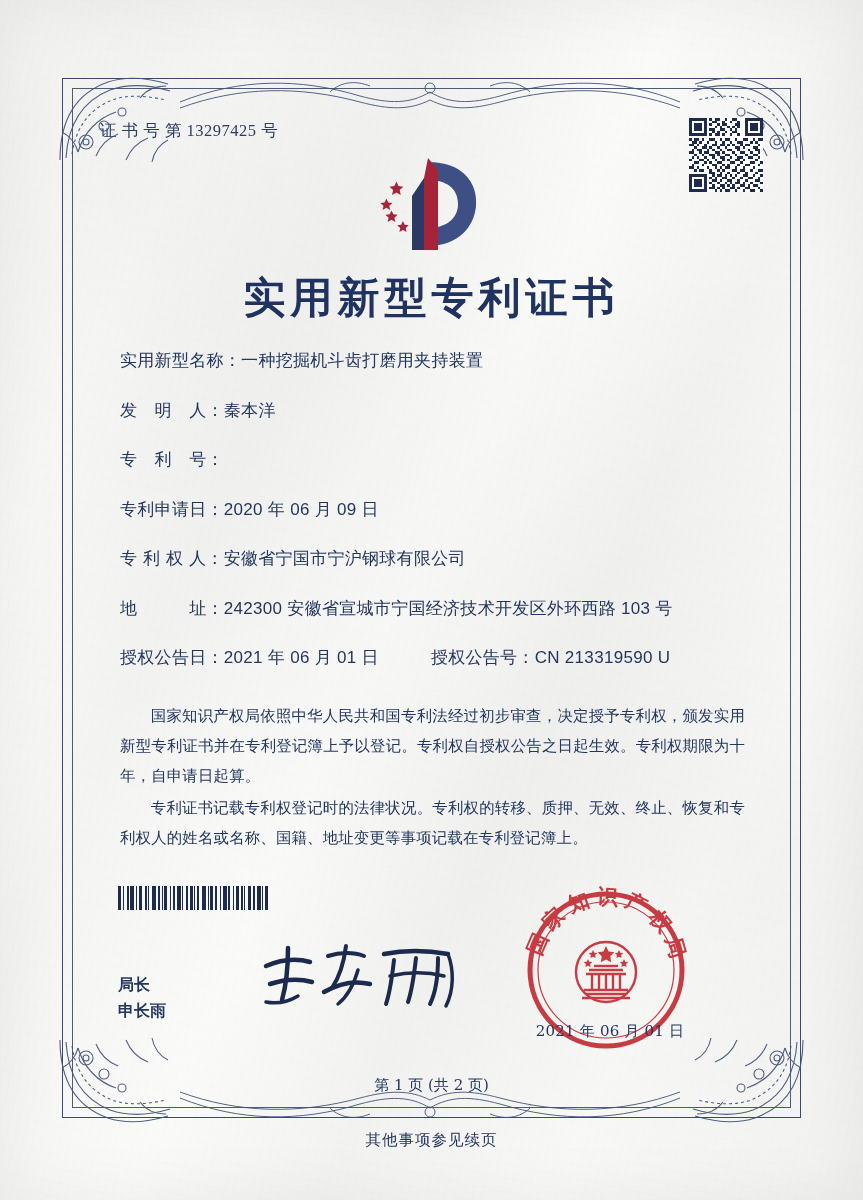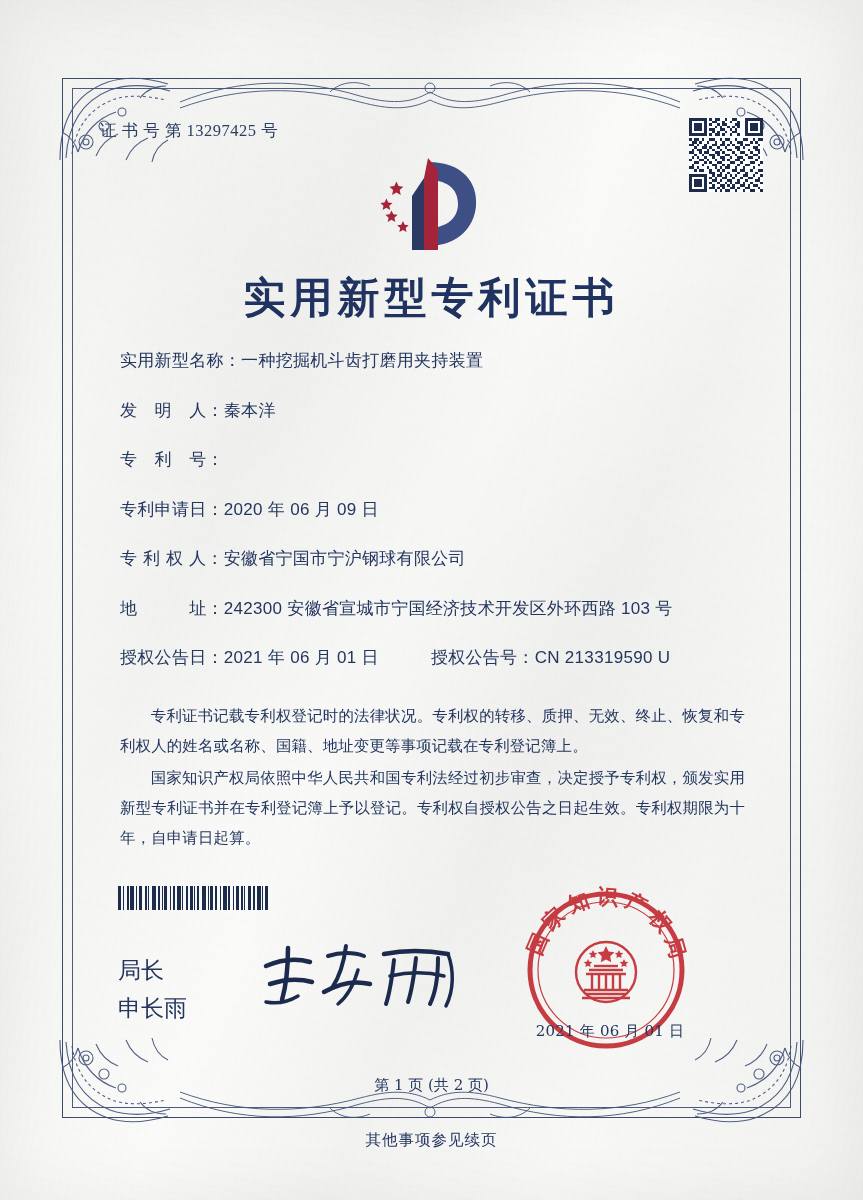--- a/index.html
+++ b/index.html
@@ -188,25 +188,26 @@
   .barcode i {
     display: block;
     background: #1d2b4d;
     height: 100%;
   }
 
   
   .sign-block {
     position: absolute;
     left: 118px;
-    top: 952px;
-    font-size: 23px;
+    top: 972px;
+    font-size: 16px;
     color: #23365f;
     line-height: 1.65;
     font-family: "DejaVu Serif", "Liberation Serif", serif;
+    font-weight: bold;
   }
   .signature {
     position: absolute;
     left: 258px;
     top: 940px;
     width: 210px;
     height: 70px;
     color: #1b2a4d;
   }
   .signature svg { width: 100%; height: 100%; display: block; }
@@ -628,22 +629,22 @@
       <div class="field-row split">
         <span class="field-label">授权公告日：</span>
         <span class="field-value">2021 年 06 月 01 日</span>
         <span class="field-gap"></span>
         <span class="field-label">授权公告号：</span>
         <span class="field-value">CN 213319590 U</span>
       </div>
     </div>
 
     <div class="paragraphs">
+      <p>国家知识产权局依照中华人民共和国专利法经过初步审查，决定授予专利权，颁发实用新型专利证书并在专利登记簿上予以登记。专利权自授权公告之日起生效。专利权期限为十年，自申请日起算。</p>
       <p>专利证书记载专利权登记时的法律状况。专利权的转移、质押、无效、终止、恢复和专利权人的姓名或名称、国籍、地址变更等事项记载在专利登记簿上。</p>
-      <p>国家知识产权局依照中华人民共和国专利法经过初步审查，决定授予专利权，颁发实用新型专利证书并在专利登记簿上予以登记。专利权自授权公告之日起生效。专利权期限为十年，自申请日起算。</p>
     </div>
   </div>
 
   <div class="barcode">
     <i style="width:3px"></i>
       <i style="width:2px;background:transparent"></i>
     <i style="width:1px"></i>
       <i style="width:3px;background:transparent"></i>
     <i style="width:2px"></i>
       <i style="width:1px;background:transparent"></i>

